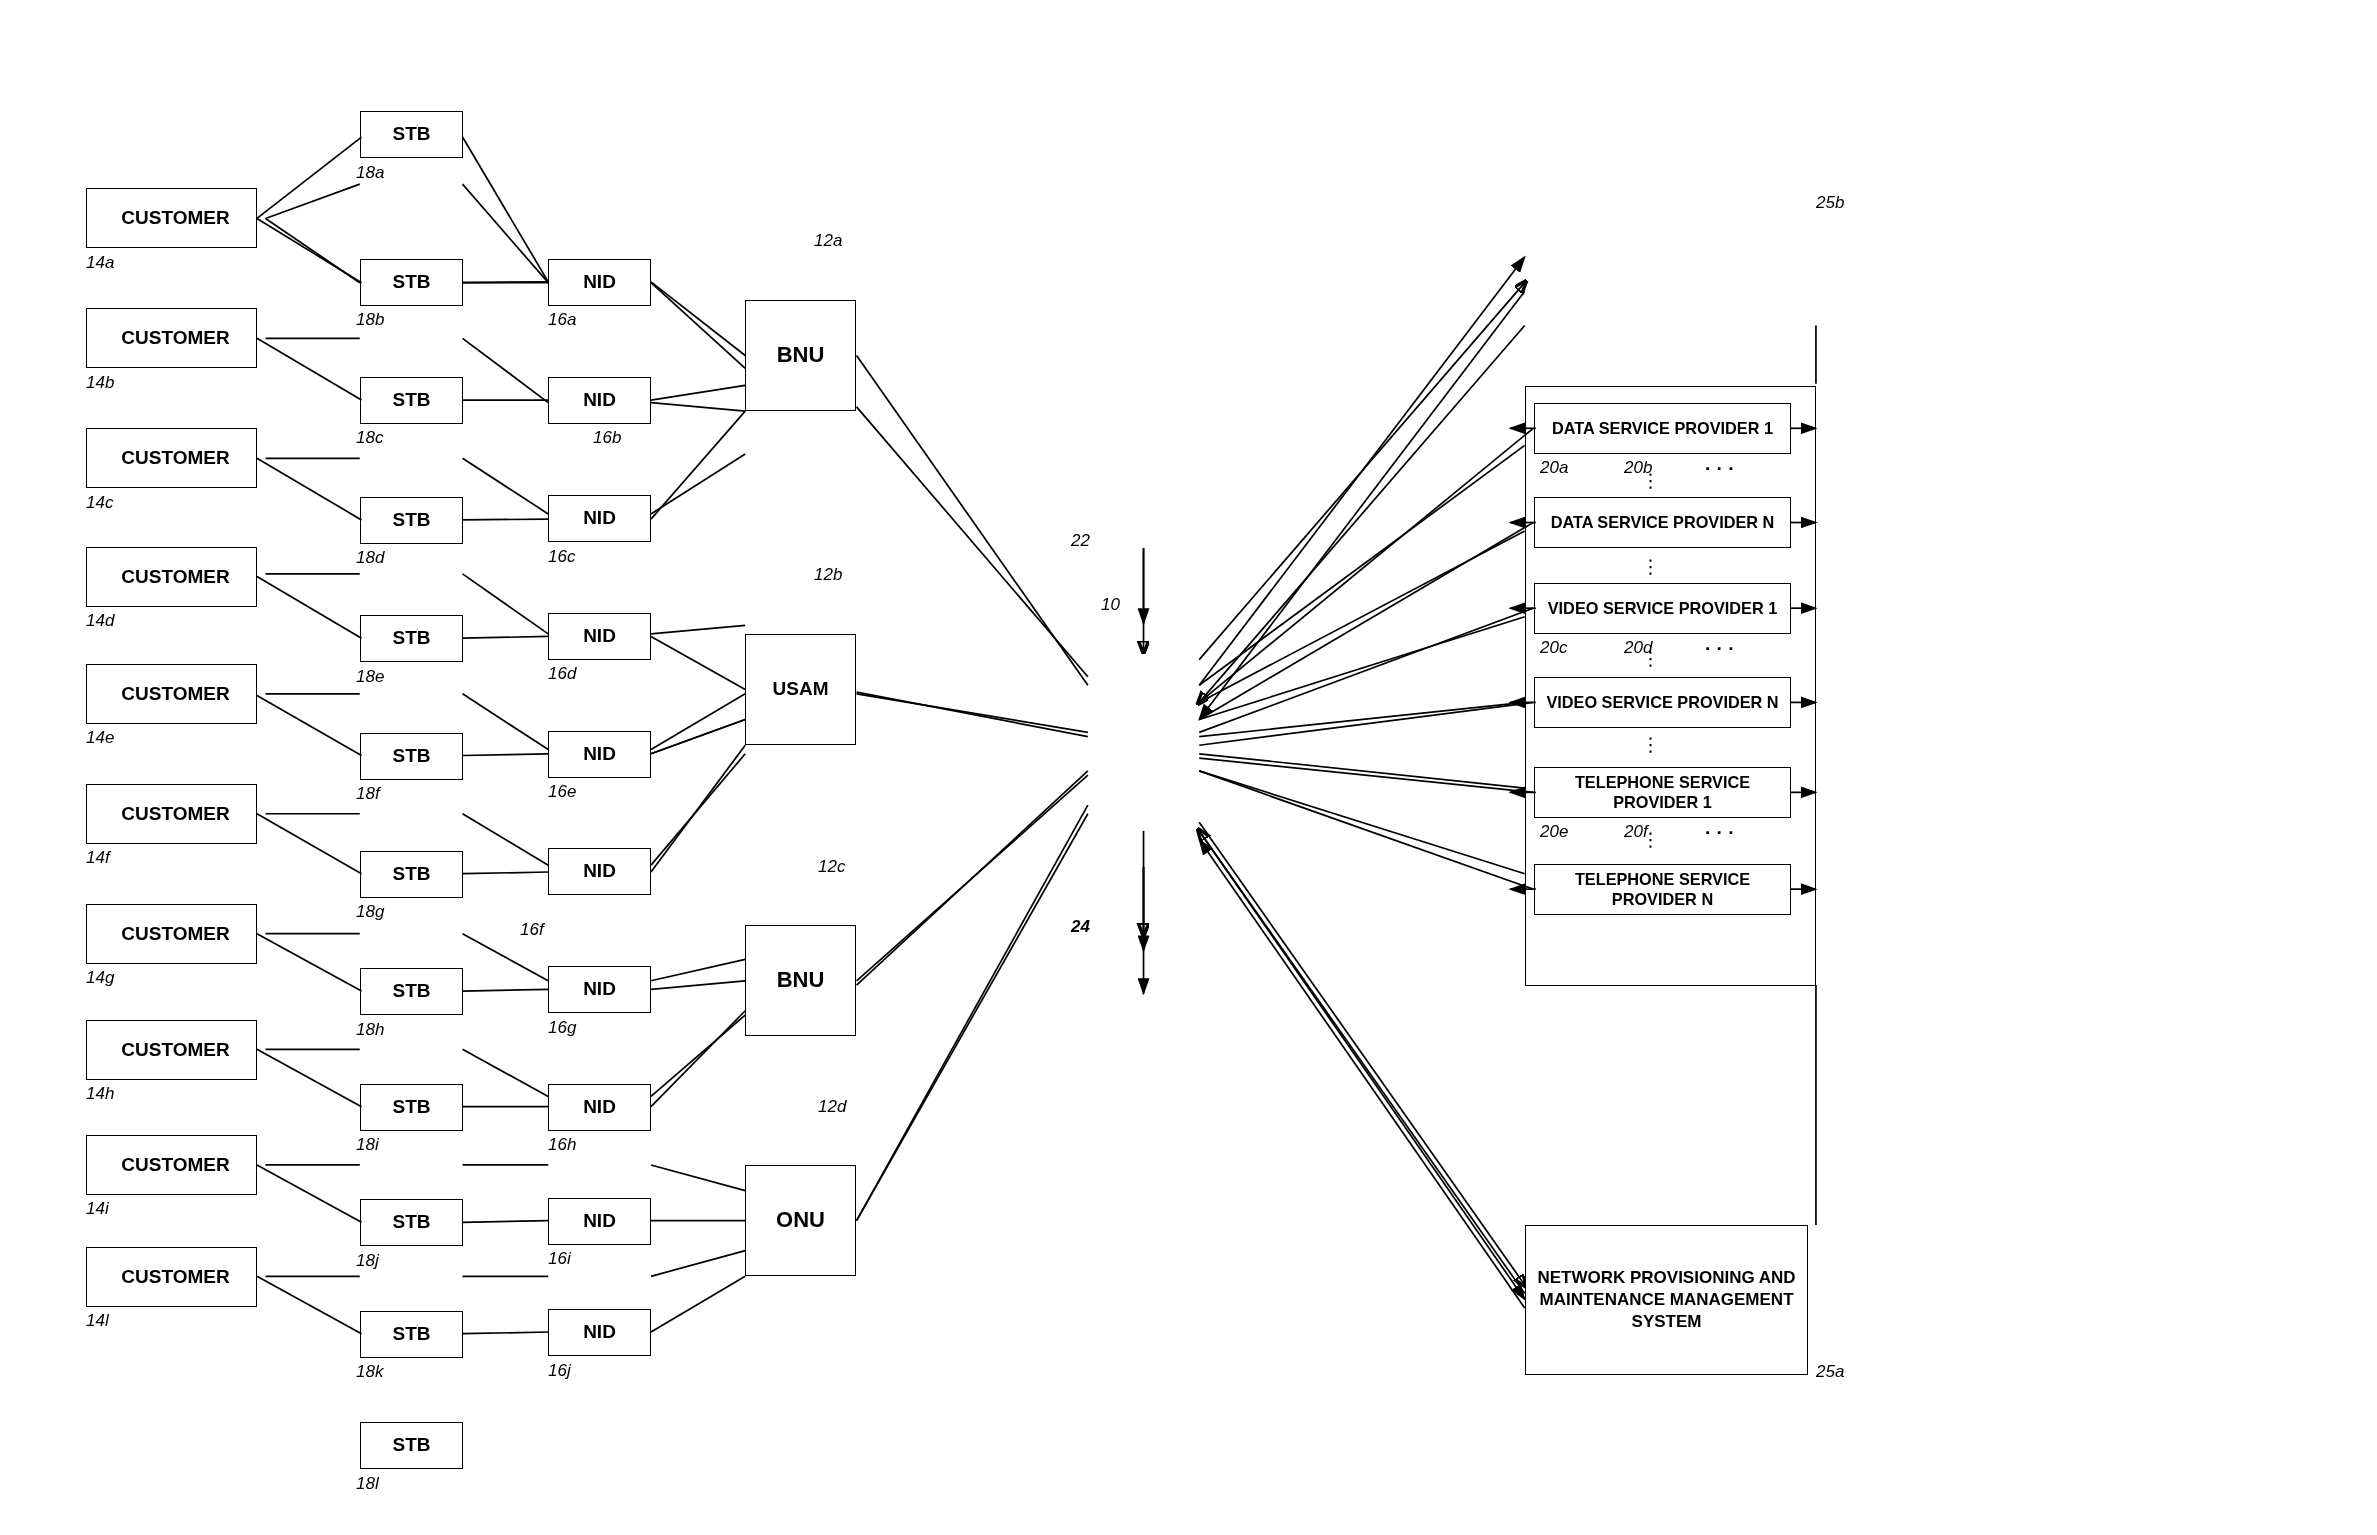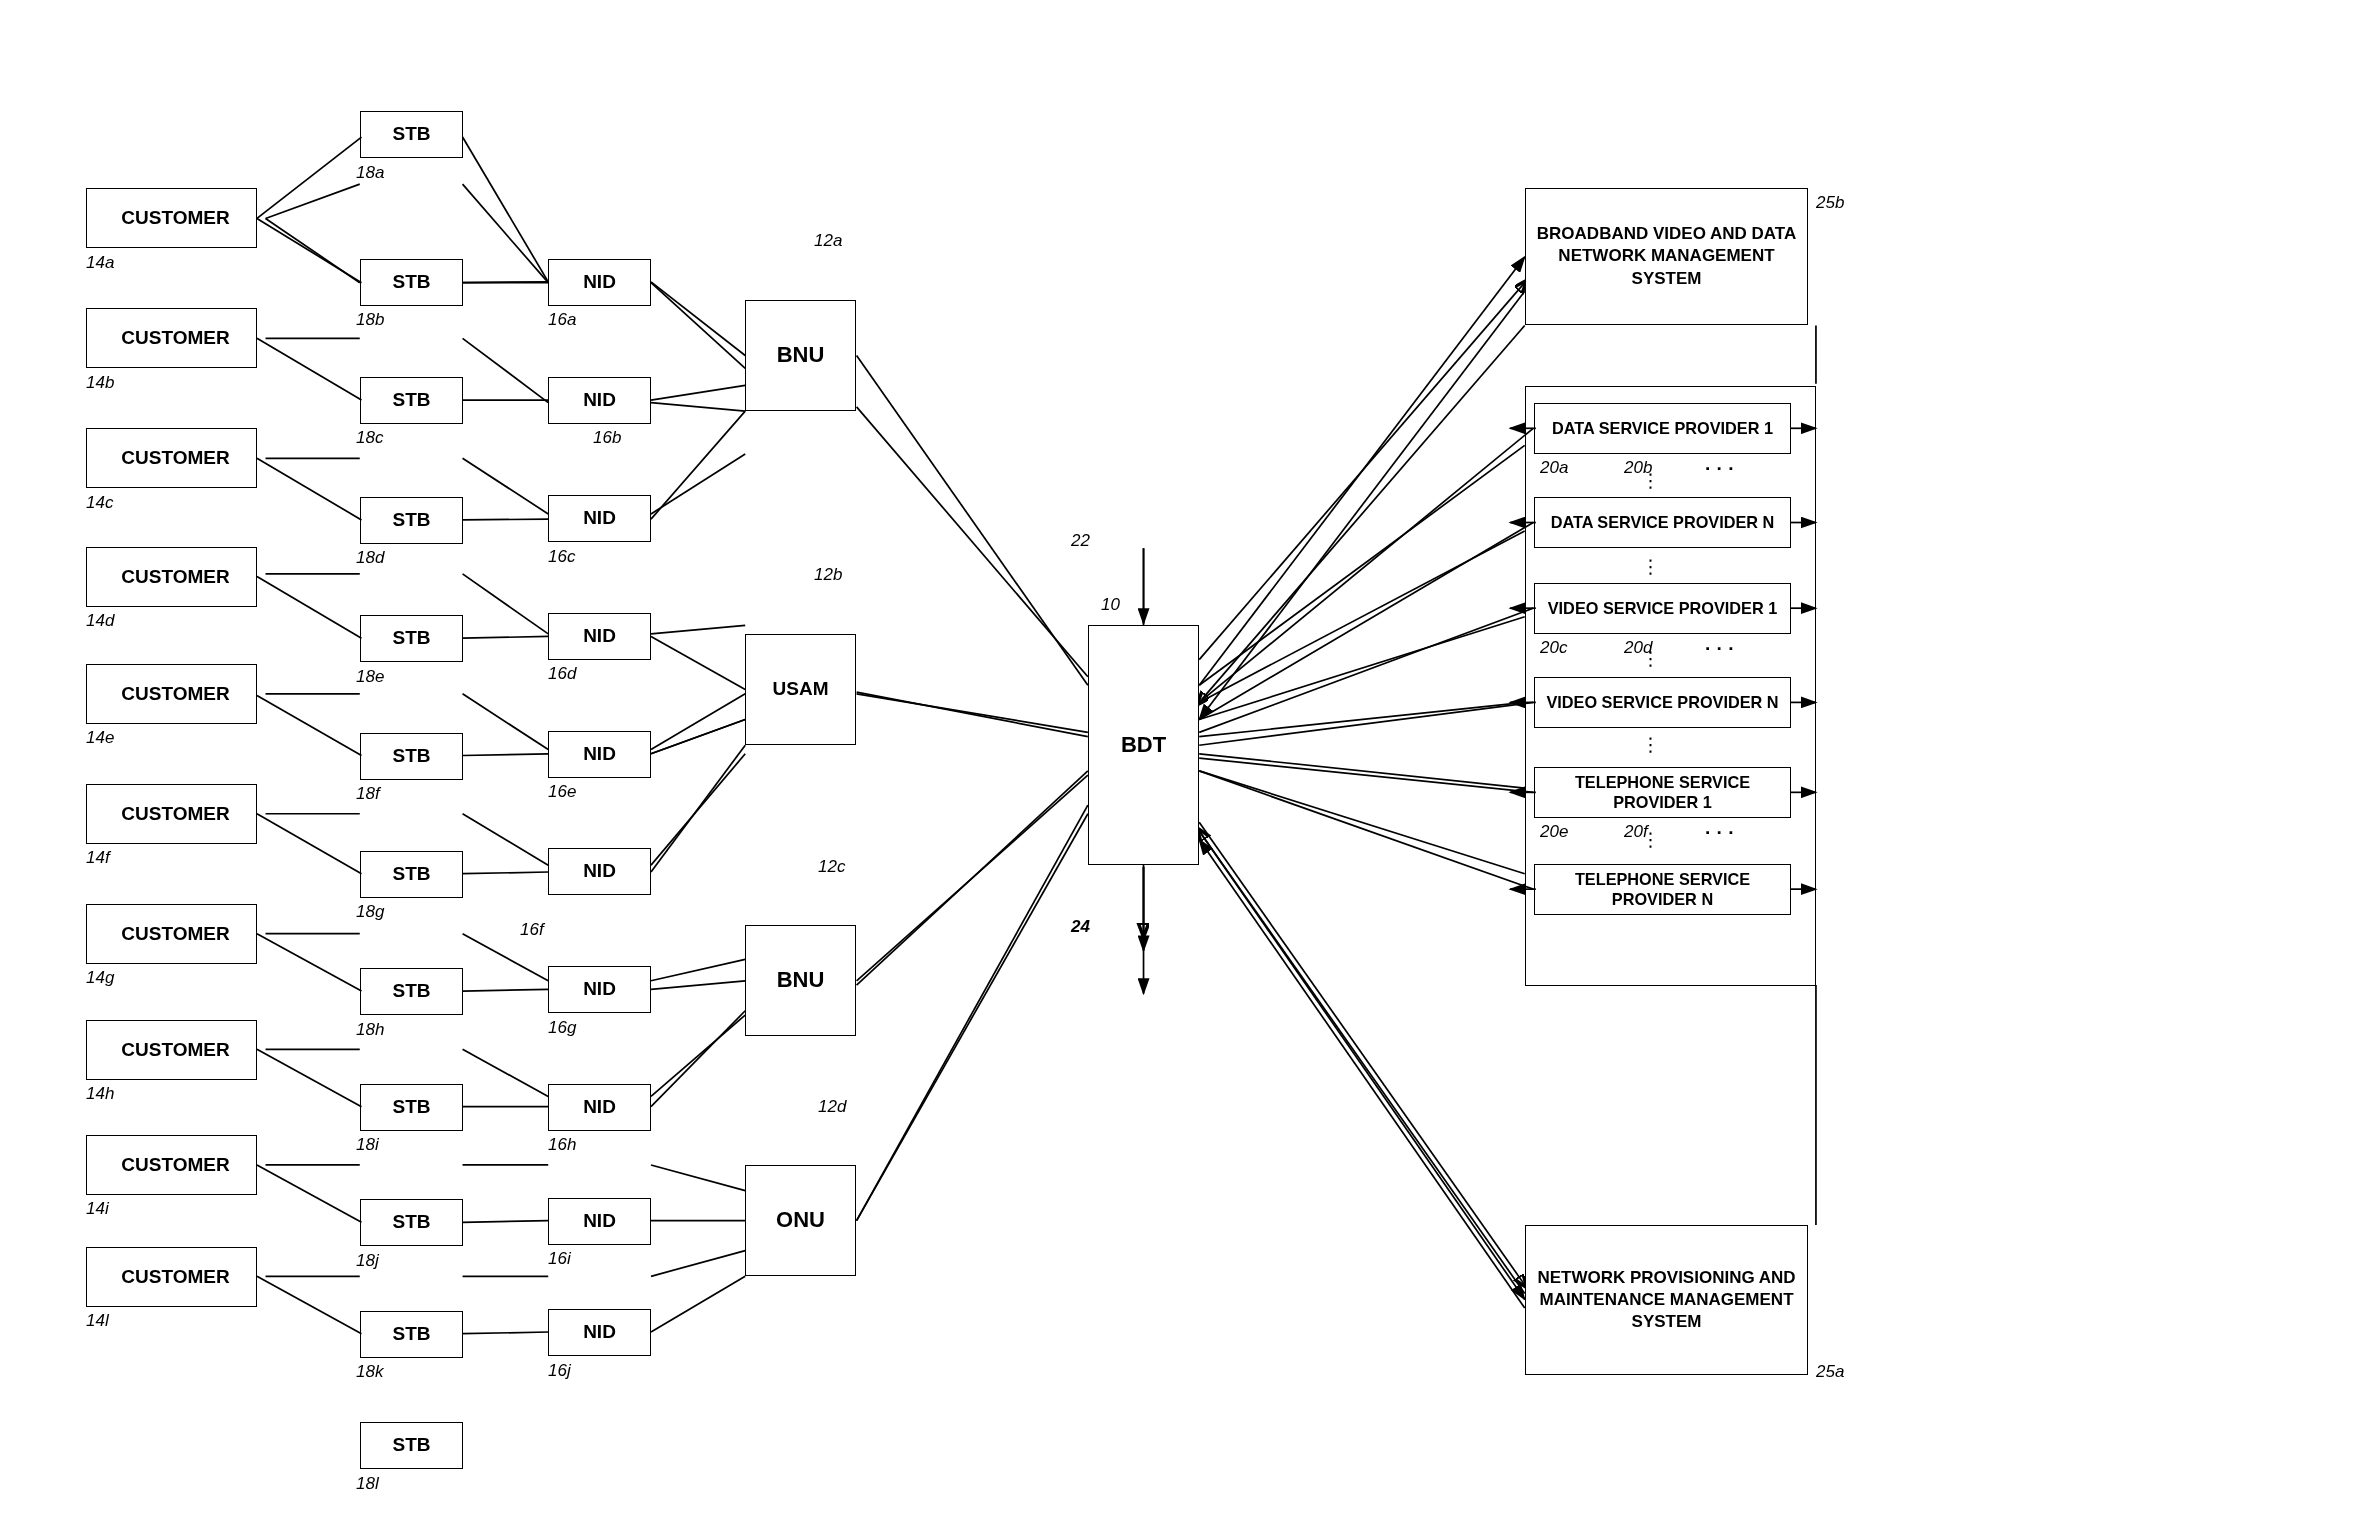--- a/index.html
+++ b/index.html
@@ -402,33 +402,27 @@
   <div class="box box-bnu" style="left:745px; top:925px;">
     <span>BNU</span>
   </div>
   <div class="label" style="left:818px; top:857px;">12c</div>
 
   <div class="box box-onu" style="left:745px; top:1165px;">
     <span>ONU</span>
   </div>
   <div class="label" style="left:818px; top:1097px;">12d</div>
 
-  <div class="box box-bdt" style="left:1088px; top:625px;">
-    <span>BDT</span>
-  </div>
 
   <div class="label" style="left:1101px; top:595px;">10</div>
 
   <div class="label" style="left:1071px; top:531px;">22</div>
 
   <div class="label" style="left:1071px; top:917px;font-weight:bold;">24</div>
 
-  <div class="box box-mgmt" style="left:1525px; top:188px; width:283px; height:137px; font-size:17px;">
-    <span>BROADBAND VIDEO AND DATA NETWORK MANAGEMENT SYSTEM</span>
-  </div>
   <div class="label" style="left:1816px; top:193px;">25b</div>
 
   <div class="box-outer" style="left:1525px; top:386px; width:291px; height:600px;"></div>
 
   <div class="box box-provider" style="left:1534px; top:403px; width:257px; height:51px;">
     <span>DATA SERVICE PROVIDER 1</span>
   </div>
   <div class="label" style="left:1540px; top:458px;">20a</div>
   <div class="label" style="left:1624px; top:458px;">20b</div>
   <div style="position:absolute; left:1705px; top:458px; font-size:19px; font-weight:bold;">· · ·</div>

